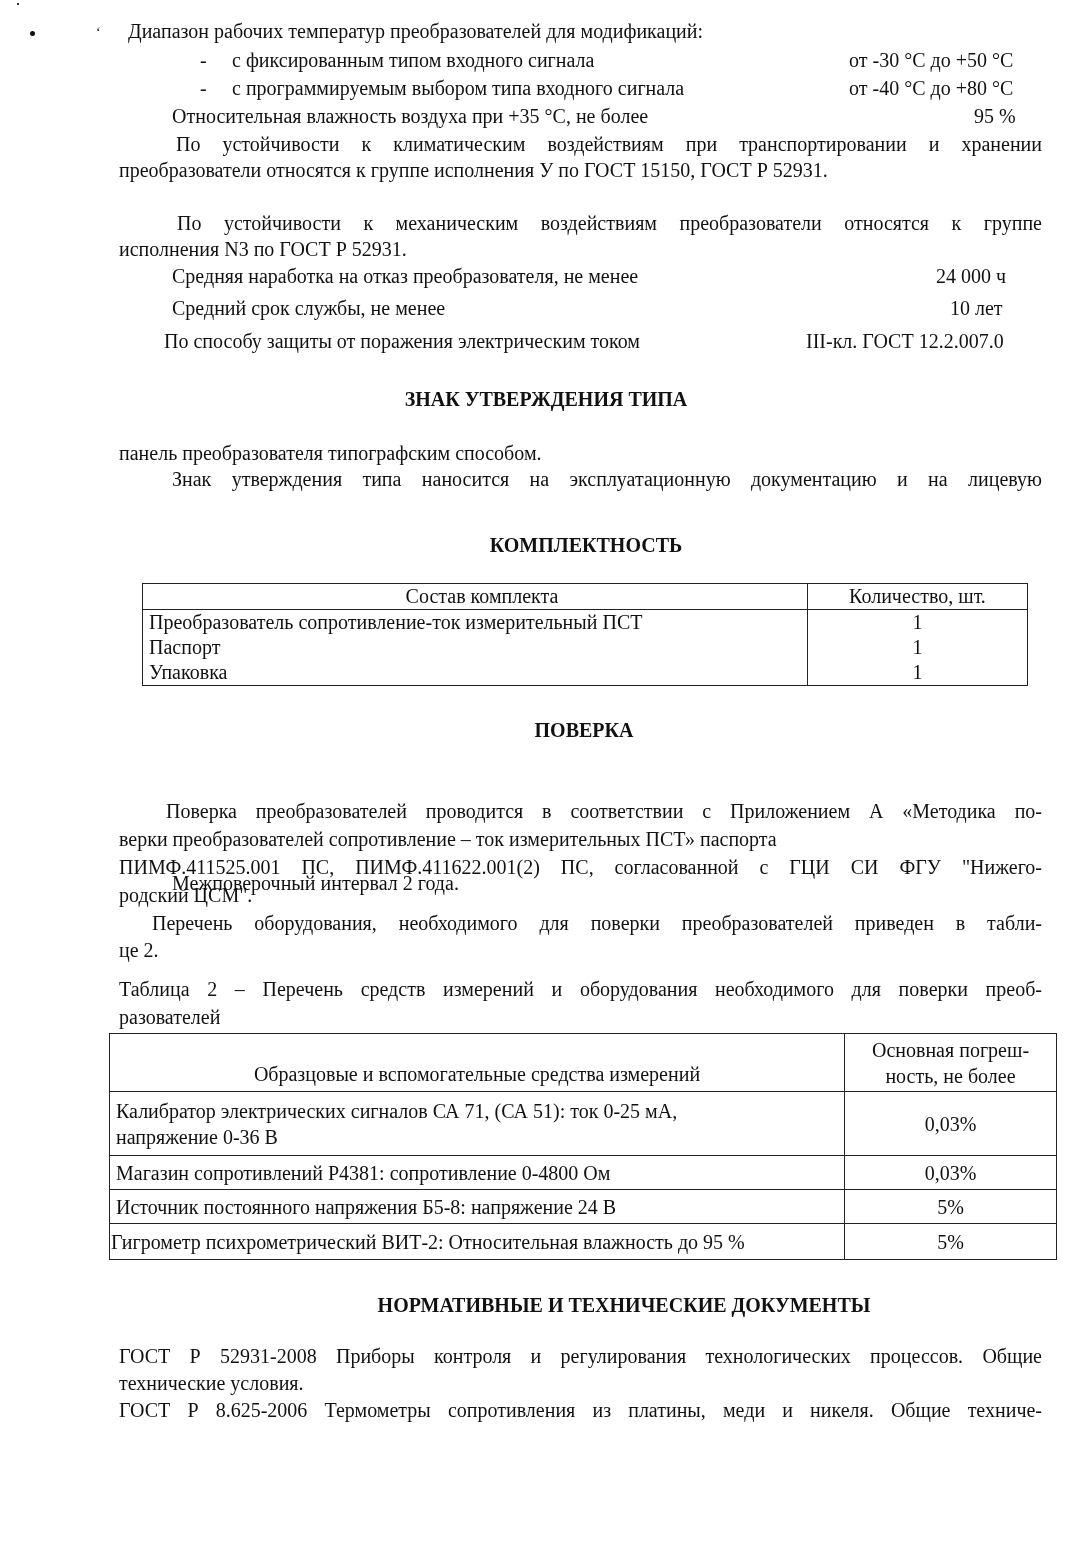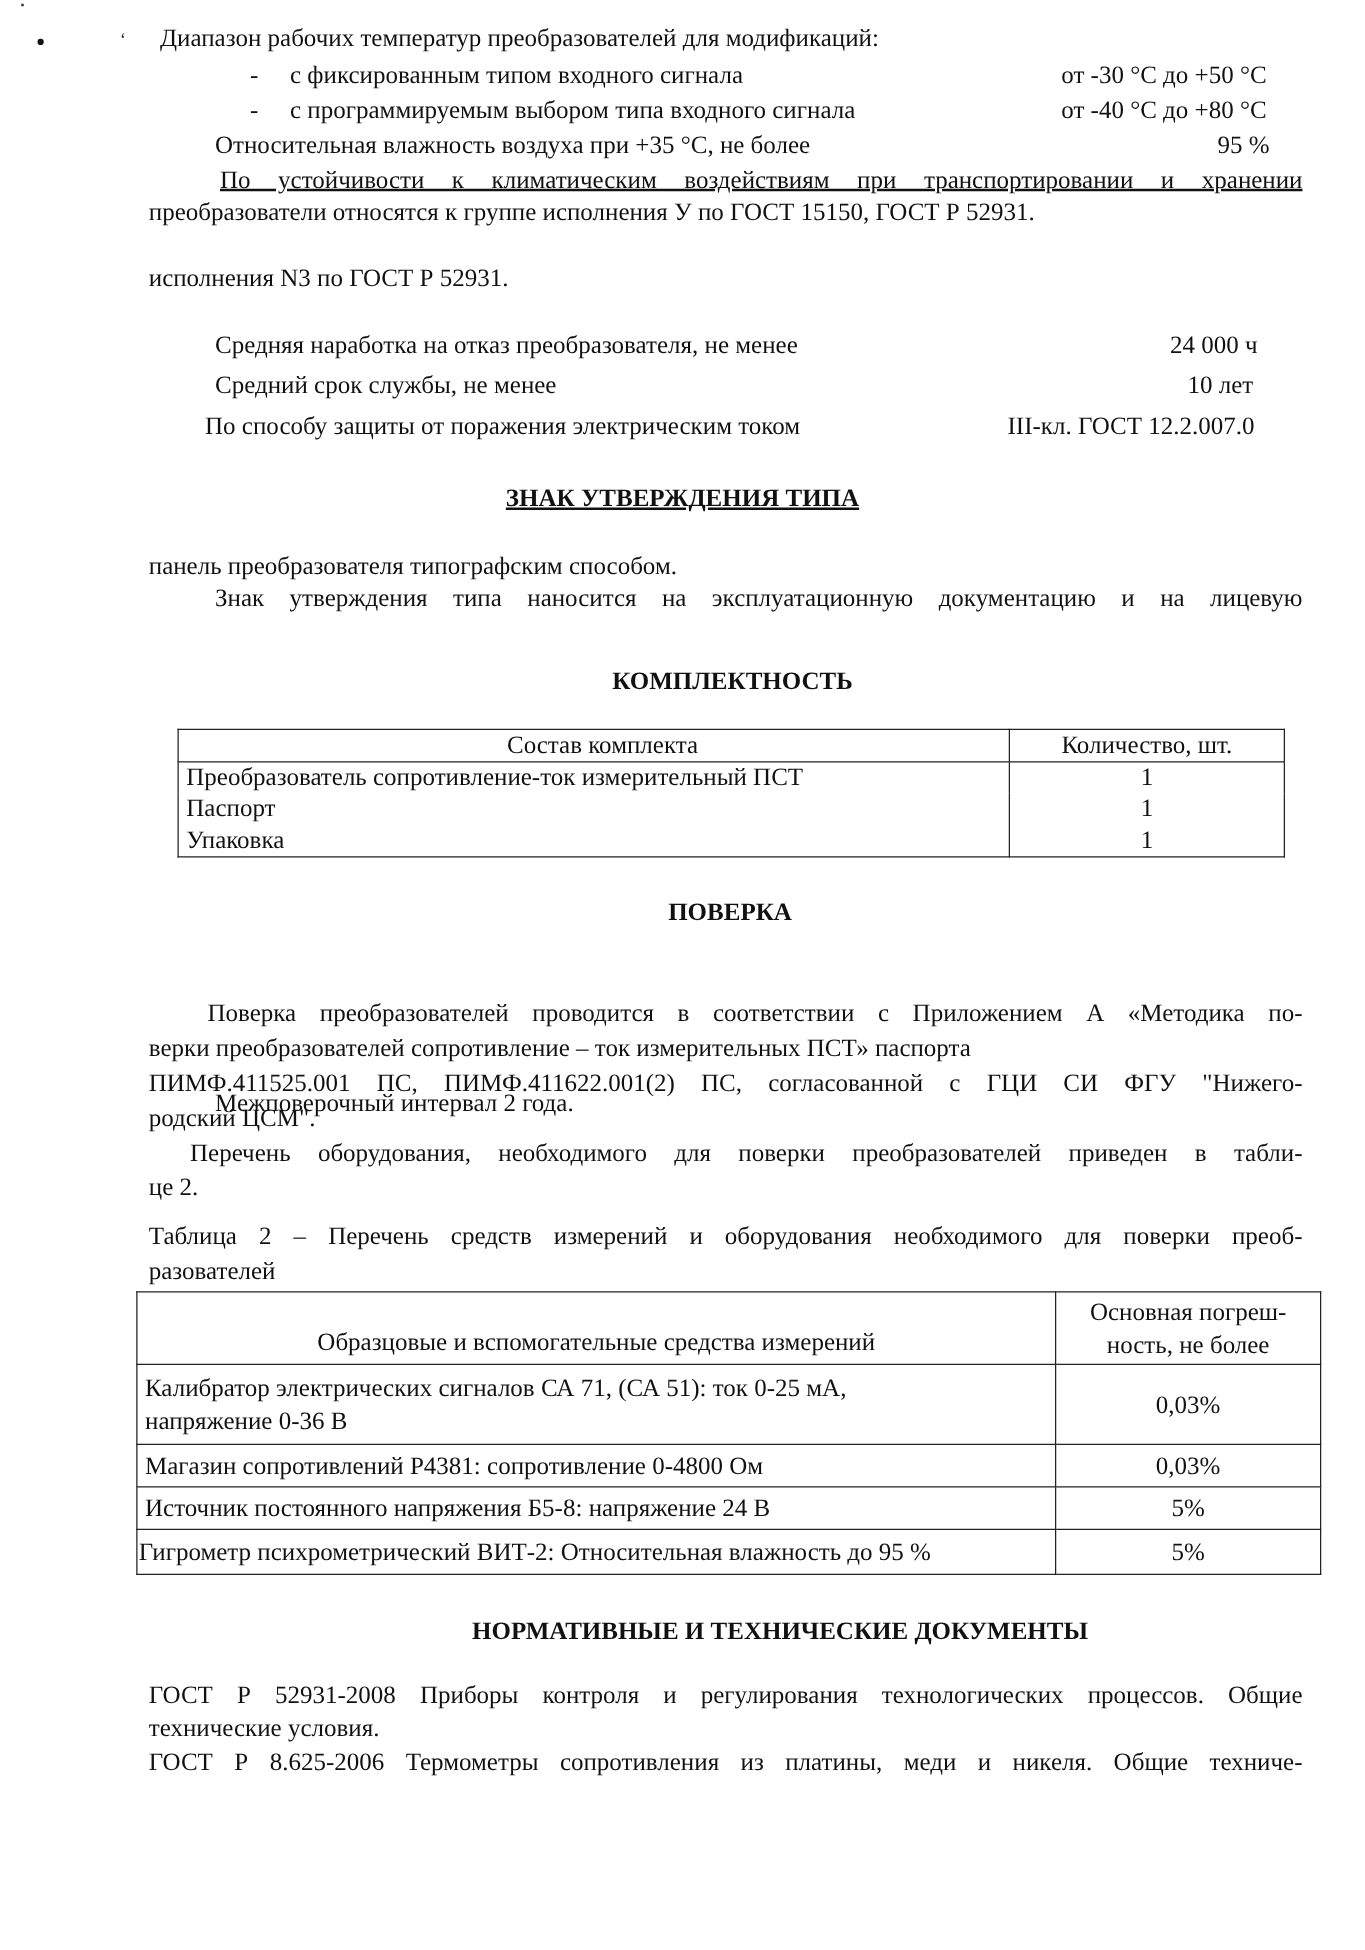--- a/index.html
+++ b/index.html
@@ -48,42 +48,43 @@
   <span class="l" style="left:200px;">-</span>
   <span class="l" style="left:232px;">с программируемым выбором типа входного сигнала</span>
   <span class="r" style="left:849px;">от -40 °С до +80 °С</span>
 </div>
 <div class="row" style="top:103px;">
   <span class="l" style="left:172px;">Относительная влажность воздуха при +35 °С, не более</span>
   <span class="r" style="left:974px;">95 %</span>
 </div>
 
 <div class="para" style="top:131px;">
-  <span class="line" style="padding-left:57px;text-decoration:underline;">По устойчивости к климатическим воздействиям при транспортировании и хранении</span>
+  <span class="line" style="padding-left:57px;">По устойчивости к климатическим воздействиям при транспортировании и хранении</span>
   <span class="line last">преобразователи относятся к группе исполнения У по ГОСТ 15150, ГОСТ Р 52931.</span>
 </div>
 
 <div class="para" style="top:210px;">
+  <span class="line" style="padding-left:58px;">По устойчивости к механическим воздействиям преобразователи относятся к группе</span>
   <span class="line last">исполнения N3 по ГОСТ Р 52931.</span>
 </div>
 
 <div class="row" style="top:263px;">
   <span class="l" style="left:172px;">Средняя наработка на отказ преобразователя, не менее</span>
   <span class="r" style="left:936px;">24 000 ч</span>
 </div>
 <div class="row" style="top:295px;">
   <span class="l" style="left:172px;text-align:center;">Средний срок службы, не менее</span>
   <span class="r" style="left:950px;">10 лет</span>
 </div>
 <div class="row" style="top:328px;">
   <span class="l" style="left:164px;">По способу защиты от поражения электрическим током</span>
   <span class="r" style="left:806px;">III-кл. ГОСТ 12.2.007.0</span>
 </div>
 
-<div class="heading" style="top:386px;box-sizing:border-box;text-decoration:underline;">ЗНАК УТВЕРЖДЕНИЯ ТИПА</div>
+<div class="heading" style="top:386px;box-sizing:border-box;">ЗНАК УТВЕРЖДЕНИЯ ТИПА</div>
 <div class="para" style="top:440px;">
   <span class="line last">панель преобразователя типографским способом.</span>
   <span class="line" style="padding-left:53px;">Знак утверждения типа наносится на эксплуатационную документацию и на лицевую</span>
 </div>
 
 <div class="heading" style="top:532px;padding-left:80px;box-sizing:border-box;">КОМПЛЕКТНОСТЬ</div>
 
 <table id="t1" style="left:142px;top:583px;width:886px;">
   <thead>
     <tr>

